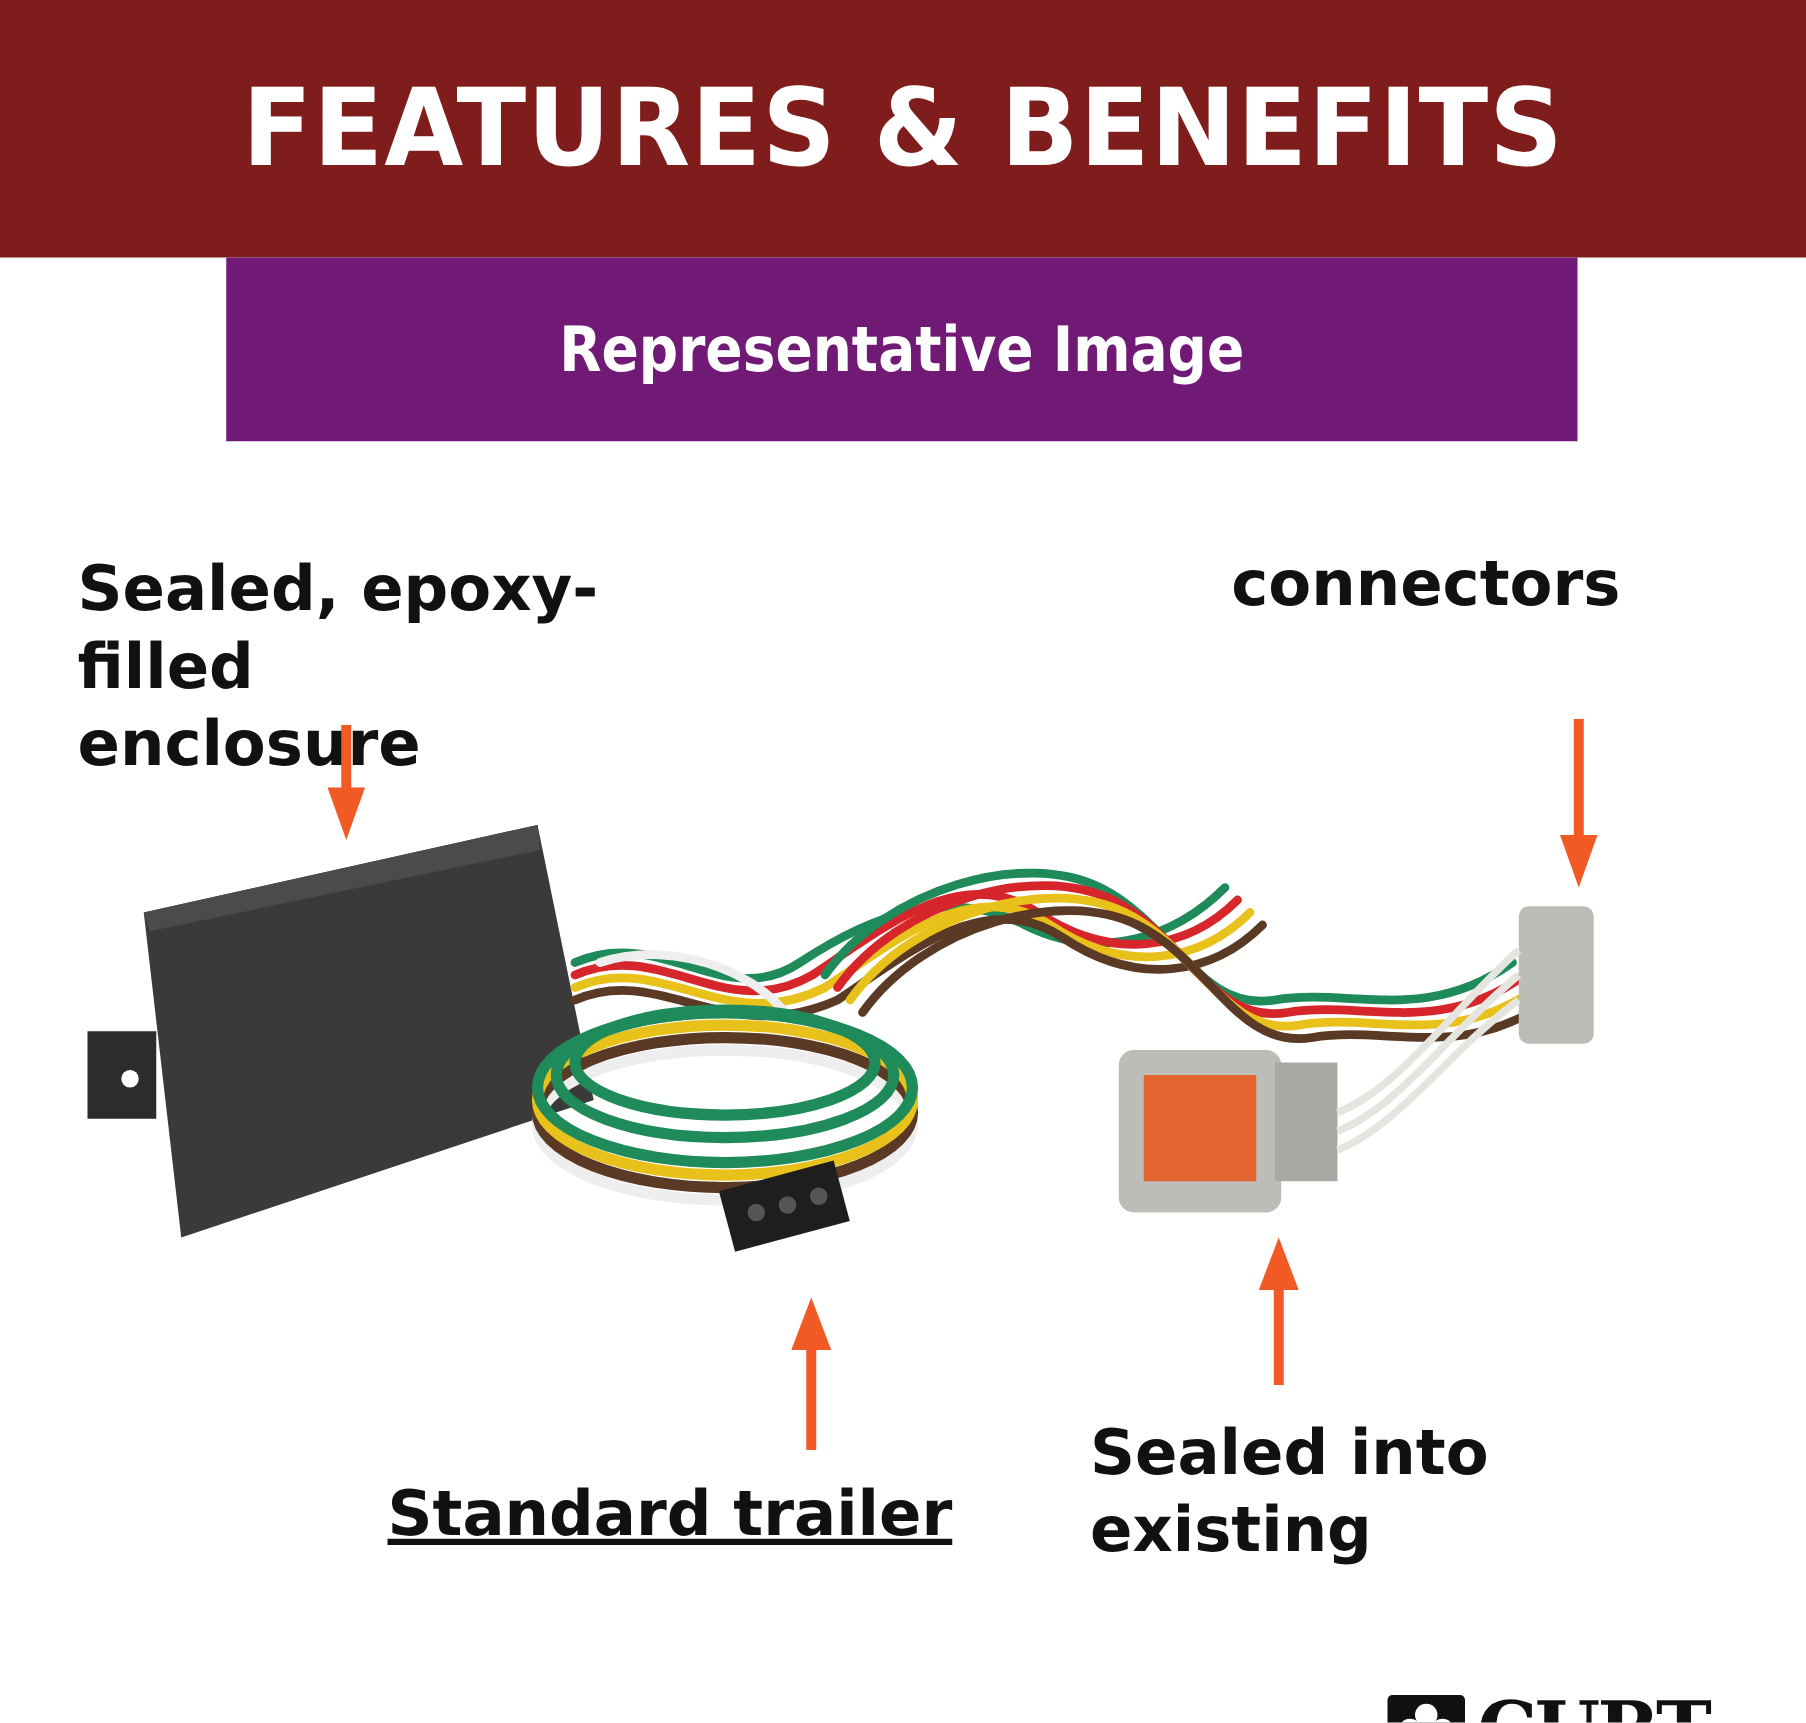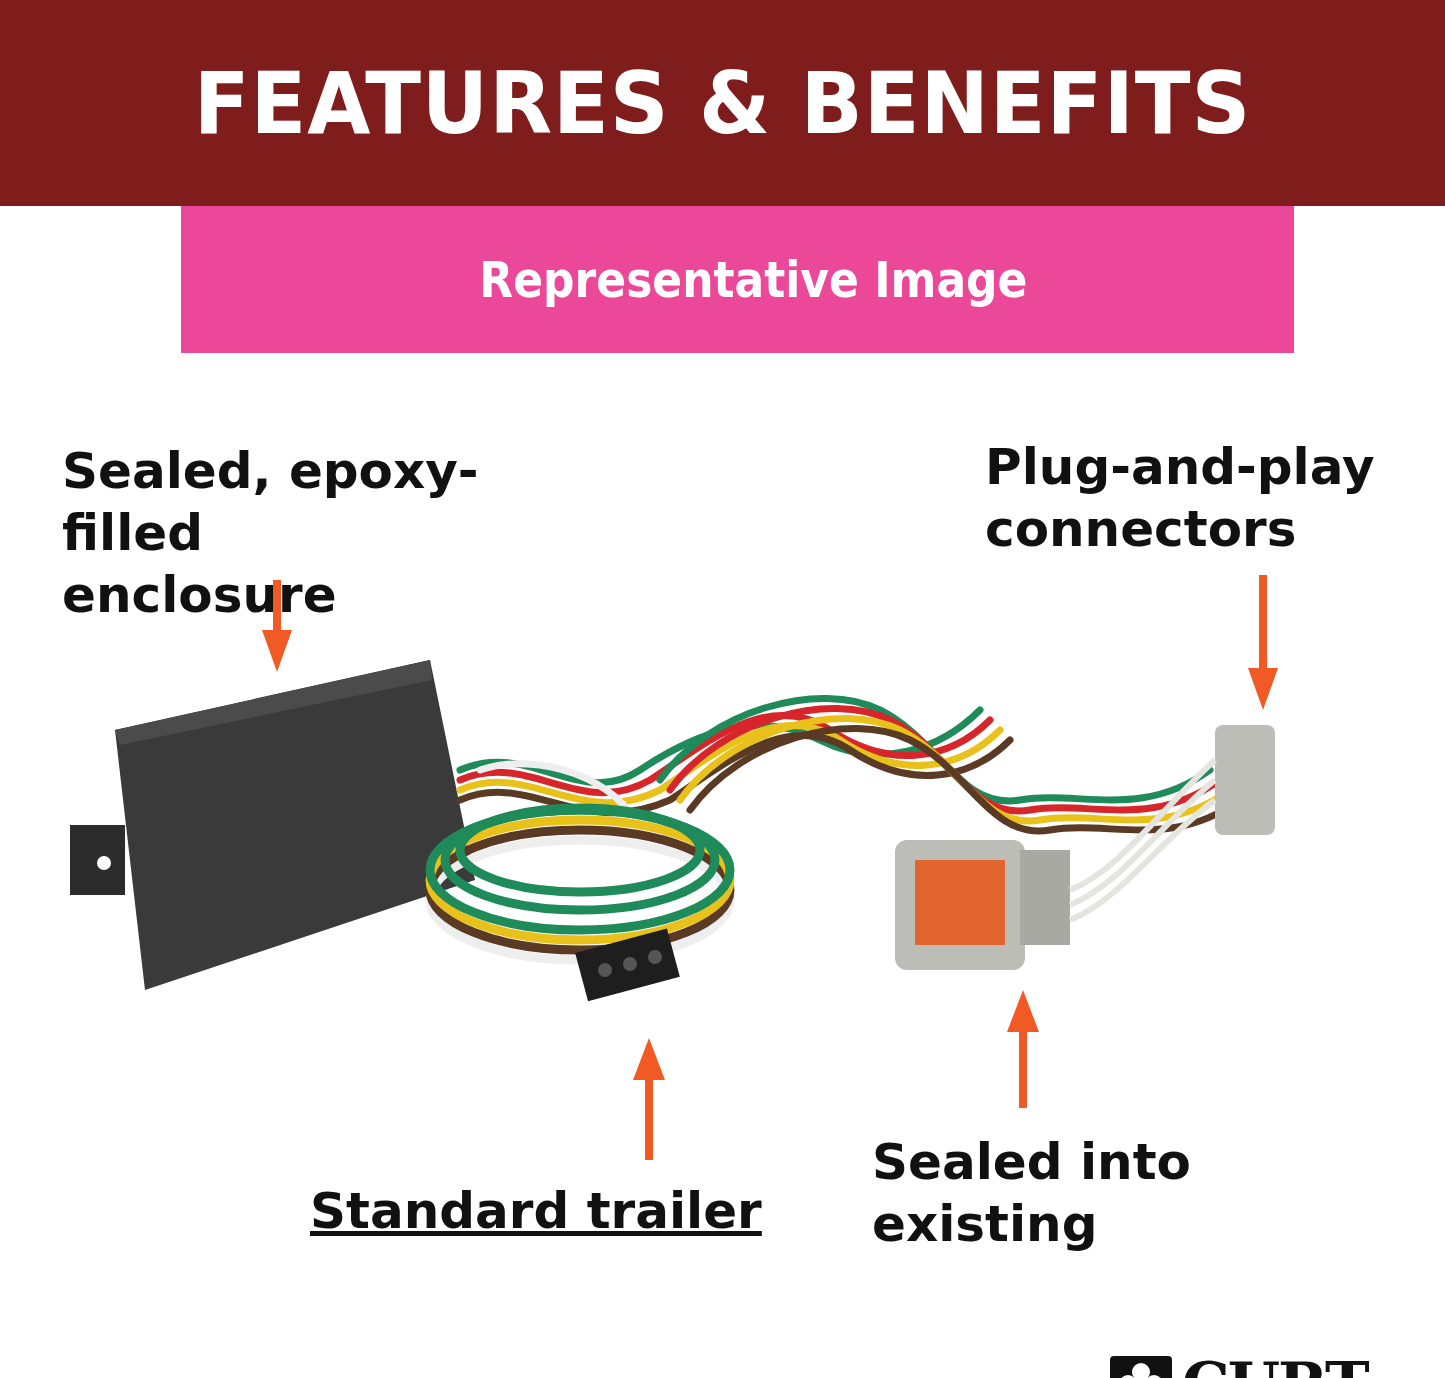--- a/index.html
+++ b/index.html
@@ -16,35 +16,34 @@
   .logo .word { font-family:"DejaVu Serif", serif; font-weight:bold; font-size:60px; color:#111; margin-left:10px; letter-spacing:-2px; line-height:56px; }
   .logo sup { font-size:10px; vertical-align:top; }
 </style>
 </head>
 <body>
 
 <div class="header">
   <h1>FEATURES &amp; BENEFITS</h1>
 </div>
 
-<div class="banner" style="background:#ec4899;padding-left:32px;">
+<div class="banner" style="background:#701a75;">
   <span>Representative Image</span>
 </div>
 
 <div class="label" style="left:62px; top:440px; width:430px;">
   <div>Sealed, epoxy-</div>
   <div>filled enclosure</div>
 </div>
 <svg class="arrow" style="left:262px; top:580px;" width="30" height="92" viewBox="0 0 30 92">
   <rect x="11" y="0" width="8" height="52" fill="#f15a24"></rect>
     <polygon points="0,50 30,50 15,92" fill="#f15a24"></polygon>
 </svg>
 
 <div class="label" style="left:985px; top:436px; width:400px;">
-  <div>Plug-and-play</div>
   <div>connectors</div>
 </div>
 <svg class="arrow" style="left:1248px; top:575px;" width="30" height="135" viewBox="0 0 30 135">
   <rect x="11" y="0" width="8" height="95" fill="#f15a24"></rect>
     <polygon points="0,93 30,93 15,135" fill="#f15a24"></polygon>
 </svg>
 
 <svg class="product" viewBox="0 0 1340 400">
 
   <polygon points="55,80 370,10 415,230 85,340" fill="#3a3a3a"></polygon>

